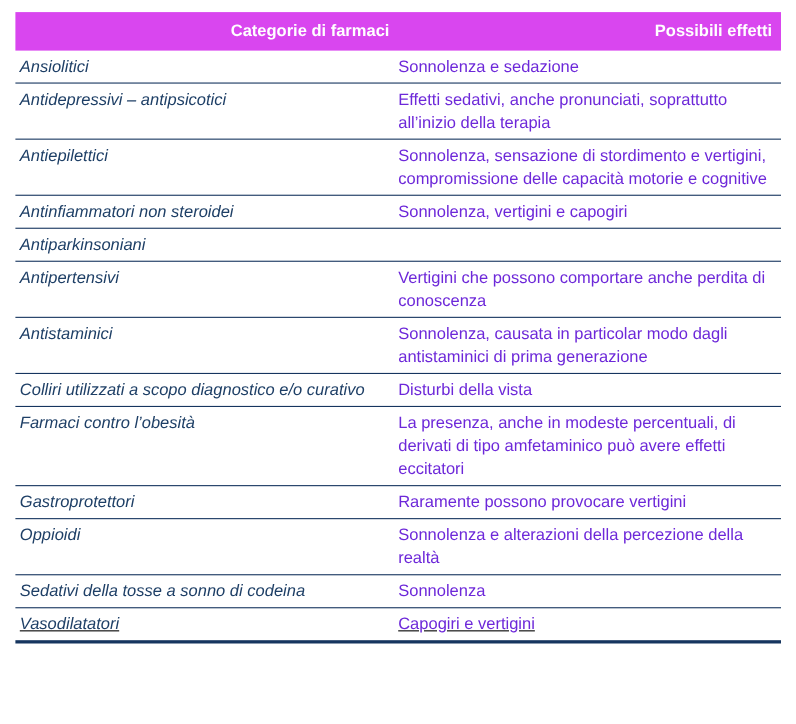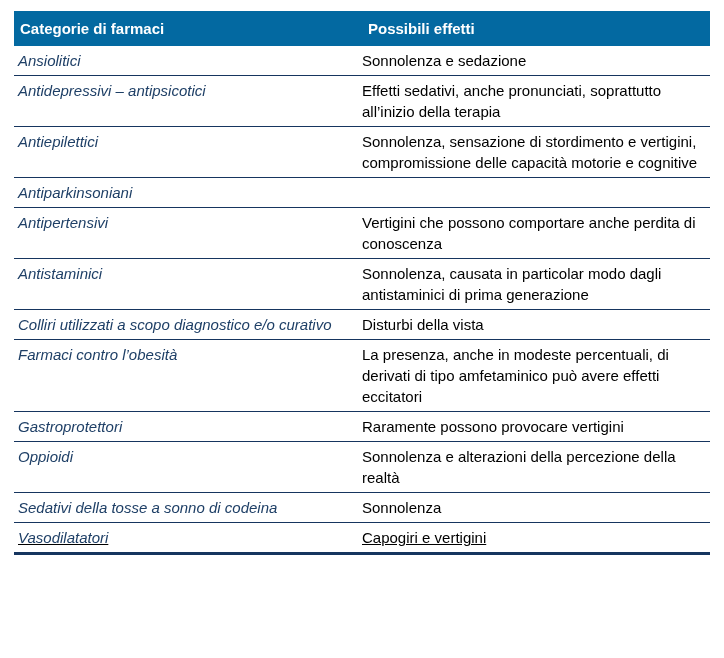--- a/index.html
+++ b/index.html
@@ -12,23 +12,24 @@
     -webkit-font-smoothing: antialiased;
   }
   .table {
     margin: 11px 14px 0 14px;
     font-size: 15px;
     line-height: 21px;
   }
   .thead {
     display: grid;
     grid-template-columns: 1fr 1fr;
-    background: #0369a1;
+    background: #d946ef;
     color: #ffffff;
     font-weight: bold;
+    text-align: right;
   }
   .thead .cell {
     padding: 7px 8px 7px 6px;
   }
   .row {
     display: grid;
     grid-template-columns: 1fr 1fr;
     border-bottom: 1px solid #16355f;
   }
   .row:last-child {
@@ -37,21 +38,21 @@
   }
   .cell {
     padding: 4px 8px 4px 0;
   }
   .cat {
     font-style: italic;
     color: #1e3f66;
     padding-left: 4px;
   }
   .eff {
-    color: #000000;
+    color: #6d28d9;
   }
 </style>
 </head>
 <body>
 
 <div class="table">
 
   <div class="thead">
     <div class="cell">Categorie di farmaci</div>
     <div class="cell">Possibili effetti</div>
@@ -65,20 +66,24 @@
   <div class="row">
     <div class="cell cat">Antidepressivi – antipsicotici</div>
     <div class="cell eff">Effetti sedativi, anche pronunciati, soprattutto all’inizio della terapia</div>
   </div>
 
   <div class="row">
     <div class="cell cat">Antiepilettici</div>
     <div class="cell eff">Sonnolenza, sensazione di stordimento e vertigini, compromissione delle capacità motorie e cognitive</div>
   </div>
 
+  <div class="row">
+    <div class="cell cat">Antinfiammatori non steroidei</div>
+    <div class="cell eff">Sonnolenza, vertigini e capogiri</div>
+  </div>
 
   <div class="row">
     <div class="cell cat">Antiparkinsoniani</div>
   </div>
 
   <div class="row">
     <div class="cell cat">Antipertensivi</div>
     <div class="cell eff">Vertigini che possono comportare anche perdita di conoscenza</div>
   </div>
 

